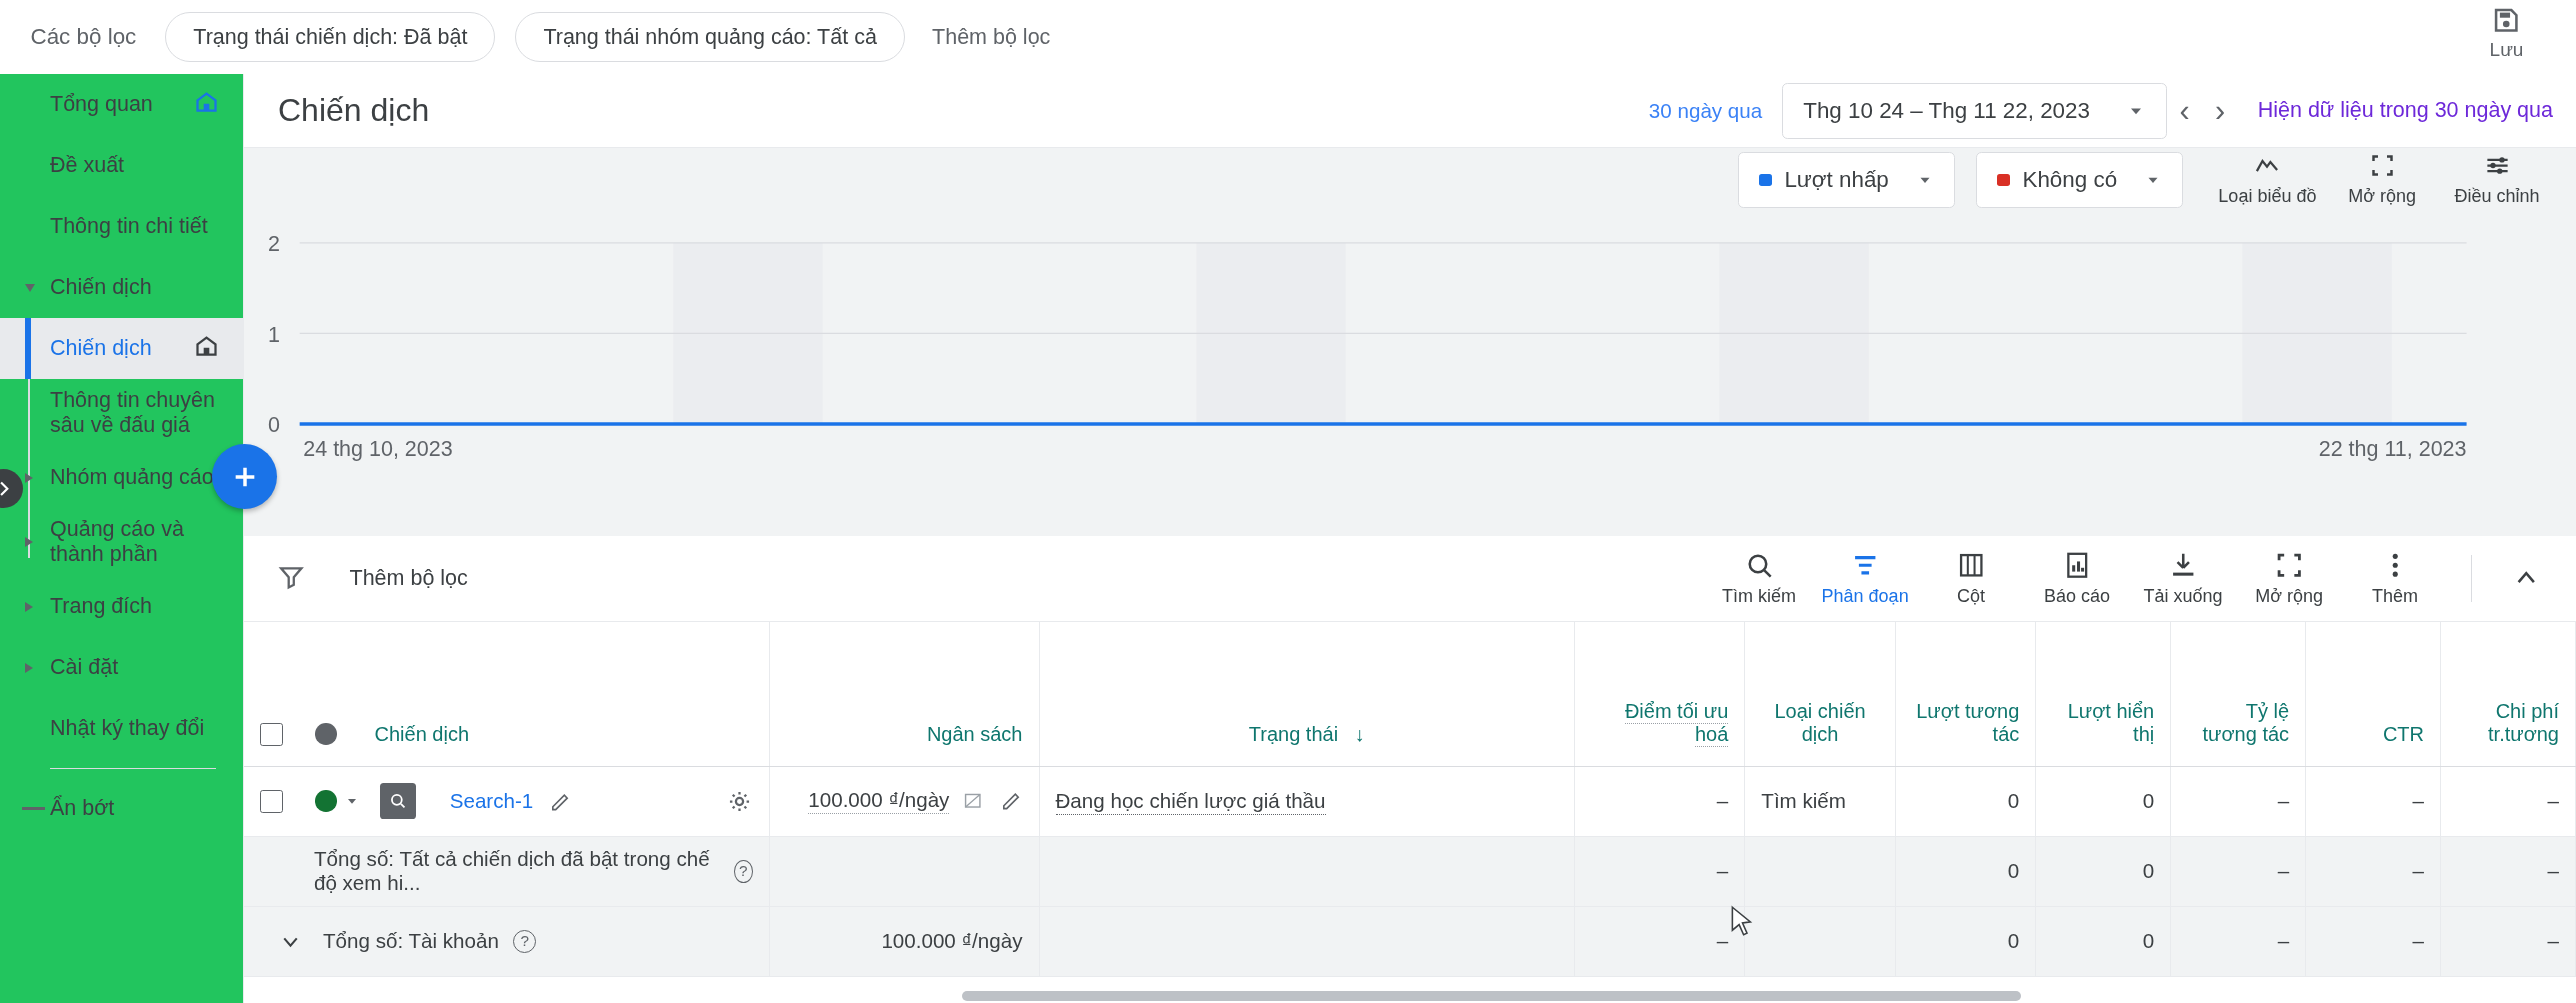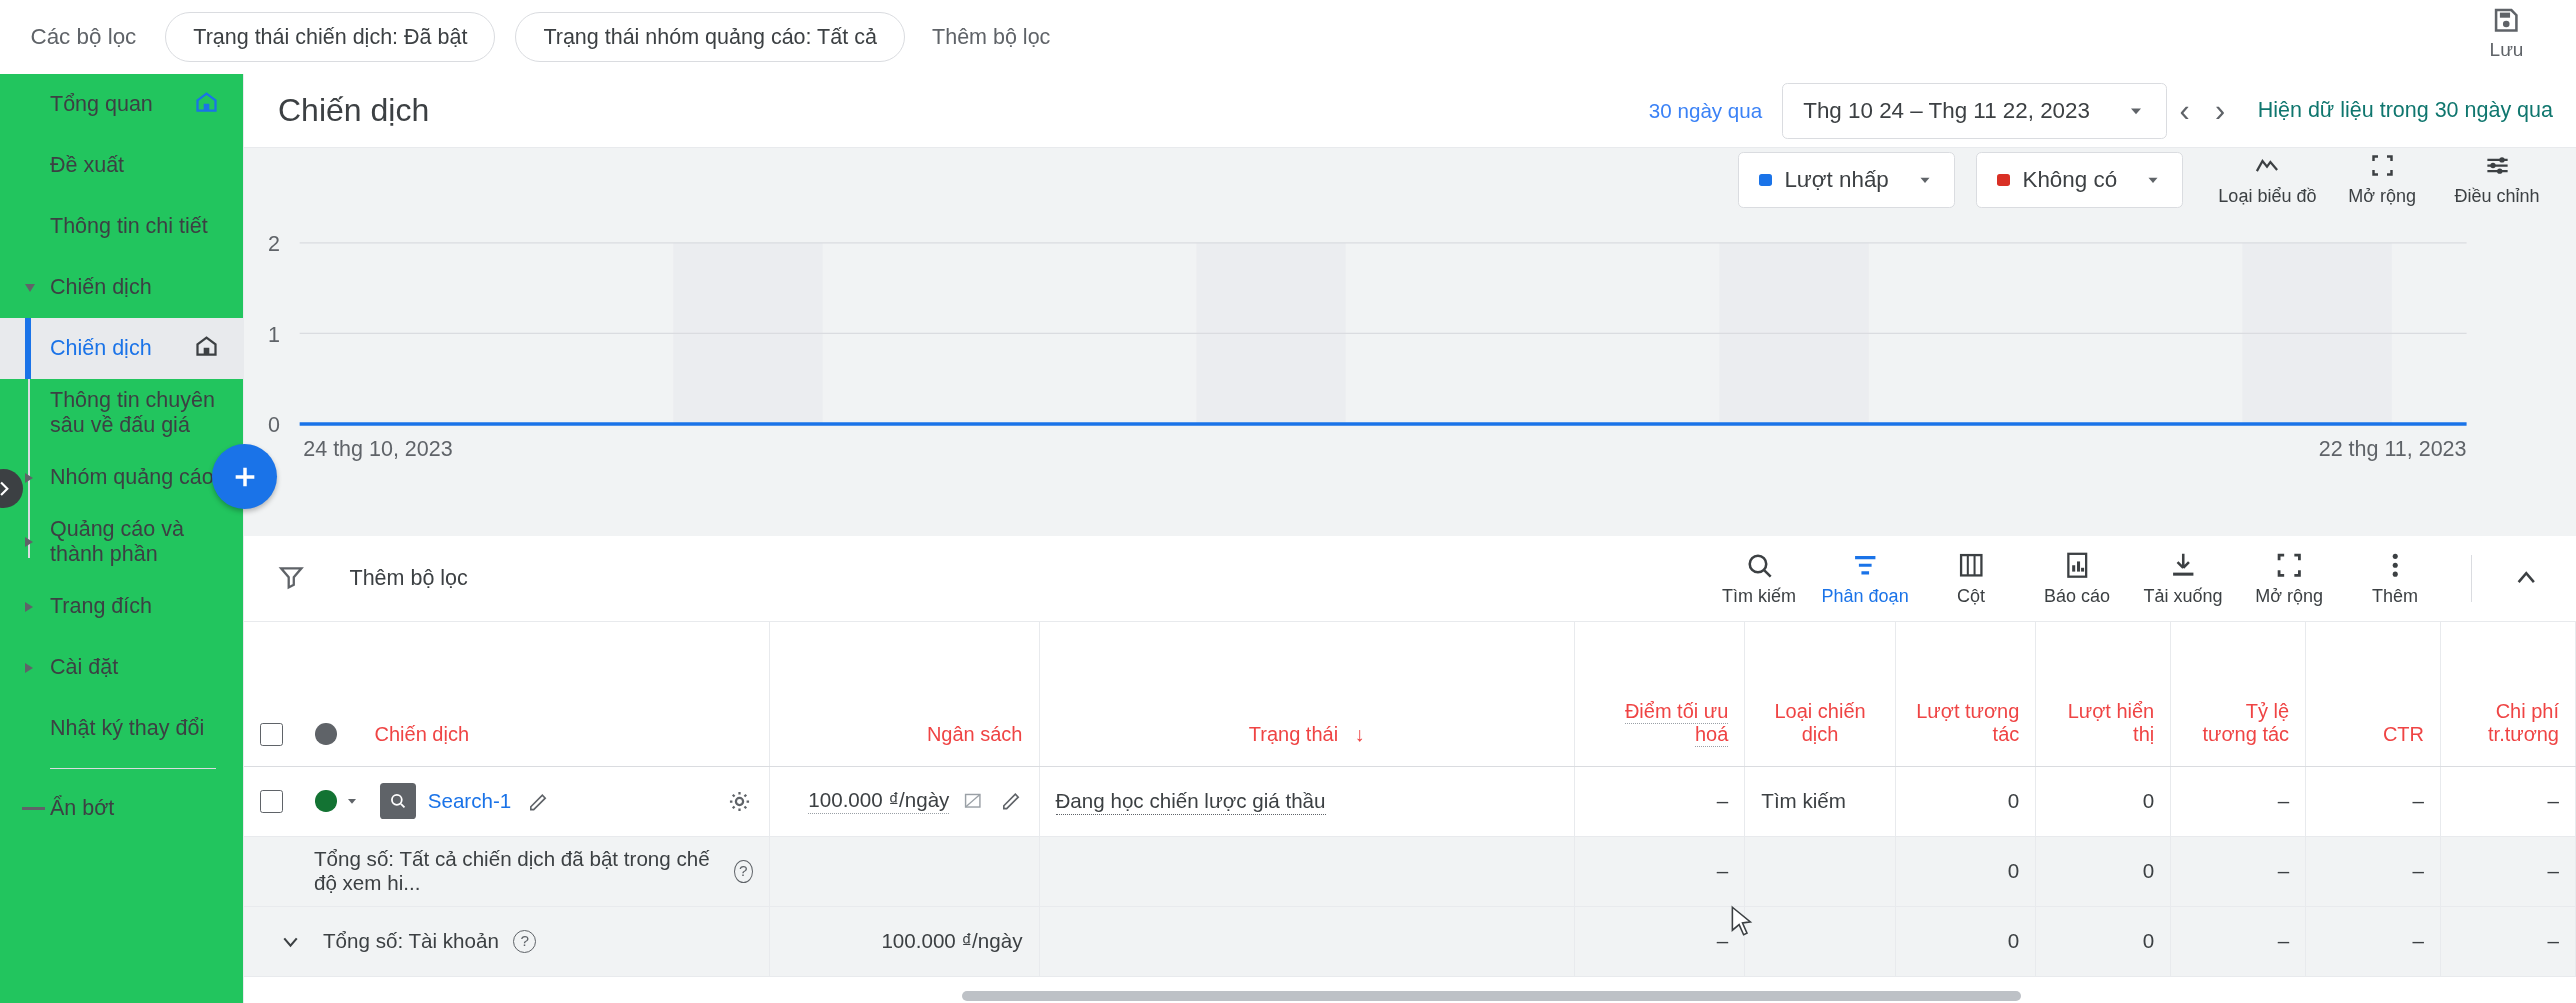--- a/index.html
+++ b/index.html
@@ -79,21 +79,21 @@
   .page-title { font-size: 32px; color: #3c4043; font-weight: 400; }
   .head-right { margin-left: auto; display: flex; align-items: center; }
   .range-pre { font-size: 20.6px; color: #3b82f6; margin-right: 20px; }
   .date-select {
     height: 56px; border: 0.9px solid #dadce0; border-radius: 5.4px;
     display: flex; align-items: center; padding: 0 20px;
     font-size: 22.4px; color: #3c4043; cursor: pointer; background: #fff;
   }
   .date-select .caret { margin-left: 36px; }
   .nav-arrow { font-size: 30.5px; color: #5f6368; margin: 0 12.6px; cursor: pointer; }
-  .show-data { font-size: 21.5px; color: #0f766e; margin-left: 20px; cursor: pointer; }
+  .show-data { font-size: 21.5px; color: #6d28d9; margin-left: 20px; cursor: pointer; }
 
   
   .chart-zone { position: relative; height: 388px; background: #f1f3f4; }
   .chart-tools {
     position: absolute; top: 4px; right: 27px; display: flex;
     align-items: flex-start; z-index: 5;
   }
   .metric-pill {
     height: 56px; border: 0.9px solid #dadce0; border-radius: 5.4px; background: #fff;
     display: flex; align-items: center; padding: 0 20px; margin-right: 21.5px;
@@ -127,21 +127,21 @@
     cursor: pointer;
   }
   .tb-item .lbl { font-size: 18px; color: #3c4043; margin-top: 6.3px; white-space: nowrap; }
   .tb-item.sel .lbl { color: #1a73e8; }
   .tb-sep { width: 0.9px; height: 47px; background: #dadce0; margin: 0 23px; }
   .collapse-btn { width: 63px; display: flex; justify-content: center; cursor: pointer; }
 
   
   .tbl { width: 100%; border-collapse: collapse; table-layout: fixed; }
   .tbl th {
-    font-size: 20px; font-weight: 400; color: #ef4444;
+    font-size: 20px; font-weight: 400; color: #0f766e;
     vertical-align: bottom; padding: 0 16px 20px 16px; height: 144px;
     border-right: 0.9px solid #e8eaed; border-bottom: 0.9px solid #dadce0;
     background: #fff;
   }
   .tbl td {
     font-size: 20.6px; color: #3c4043; height: 70px; padding: 0 16px;
     border-right: 0.9px solid #e8eaed; border-bottom: 0.9px solid #e8eaed;
   }
   .th-num, .td-num { text-align: right; }
   .dotted { border-bottom: 1.8px dotted #9aa0a6; padding-bottom: 1.8px; }
@@ -462,21 +462,21 @@
       <span class="status-dot-green" style="margin-left:32px"></span>
       <svg width="16" height="16" viewBox="0 0 24 24" style="margin-left:7.2px">
                 <path d="M6 9l6 7 6-7z" fill="#5f6368"></path>
               </svg>
       <span style="margin-left:20px;width:36px;height:36px;background:#5f6368;border-radius:3.6px;display:inline-flex;align-items:center;justify-content:center">
         <svg width="21.5" height="21.5" viewBox="0 0 24 24">
                   <circle cx="11" cy="11" r="5.5" fill="none" stroke="#fff" stroke-width="2"></circle>
                   <path d="M15.5 15.5l4 4" stroke="#fff" stroke-width="2"></path>
                 </svg>
               </span>
-      <a class="link" style="margin-left:12px">Search-1</a>
+      <a class="link" style="margin-left:34px">Search-1</a>
       <svg class="pencil" width="23" height="23" viewBox="0 0 24 24">
                 <path d="M4 17.5L16 5.5l3 3L7 20.5H4z" fill="none" stroke="#5f6368" stroke-width="1.7"></path>
               </svg>
       <svg style="margin-left:auto" width="27" height="27" viewBox="0 0 24 24">
         <circle cx="12" cy="12" r="3.2" fill="none" stroke="#5f6368" stroke-width="2"></circle>
         <path d="M12 3.5v2.2M12 18.3v2.2M3.5 12h2.2M18.3 12h2.2M6 6l1.6 1.6M16.4 16.4L18 18M18 6l-1.6 1.6M7.6 16.4L6 18" stroke="#5f6368" stroke-width="2"></path>
               </svg>
     </div>
           </td>
     <td class="td-num">

